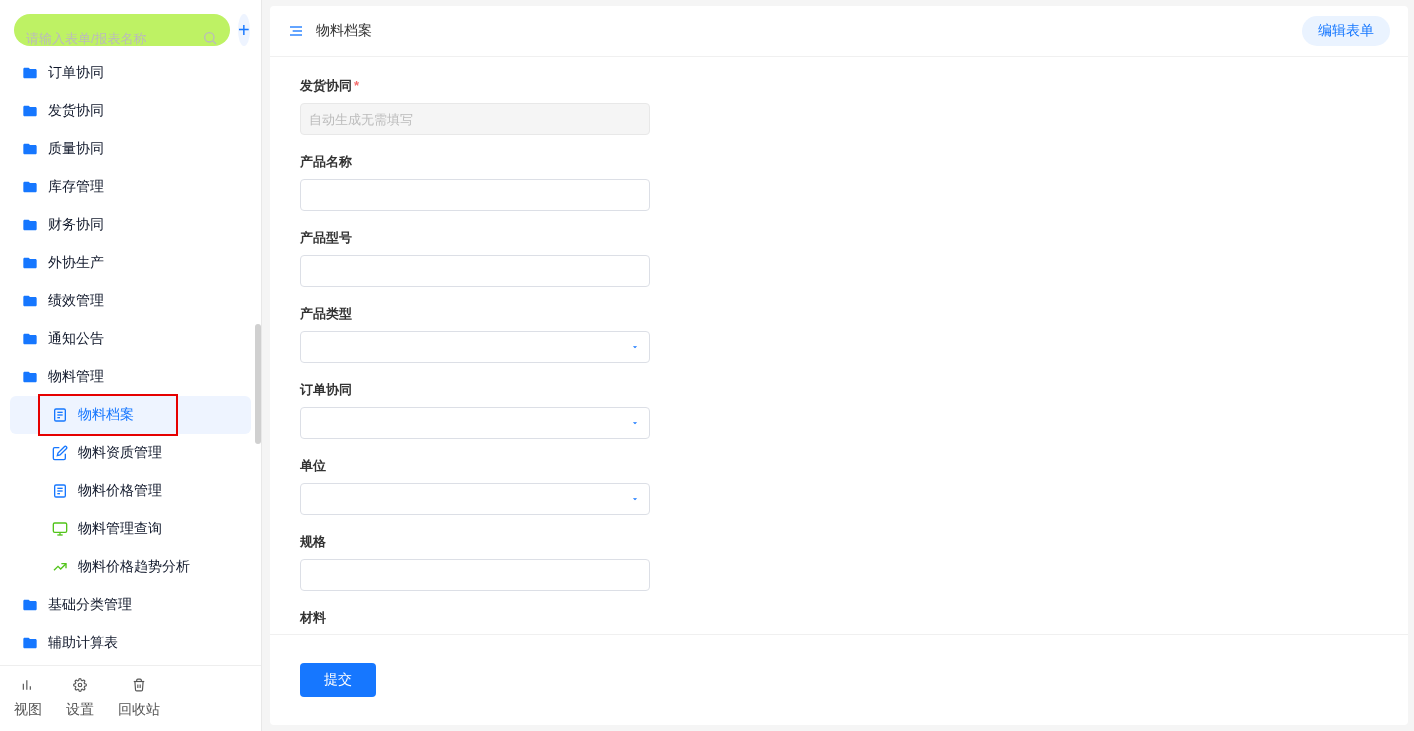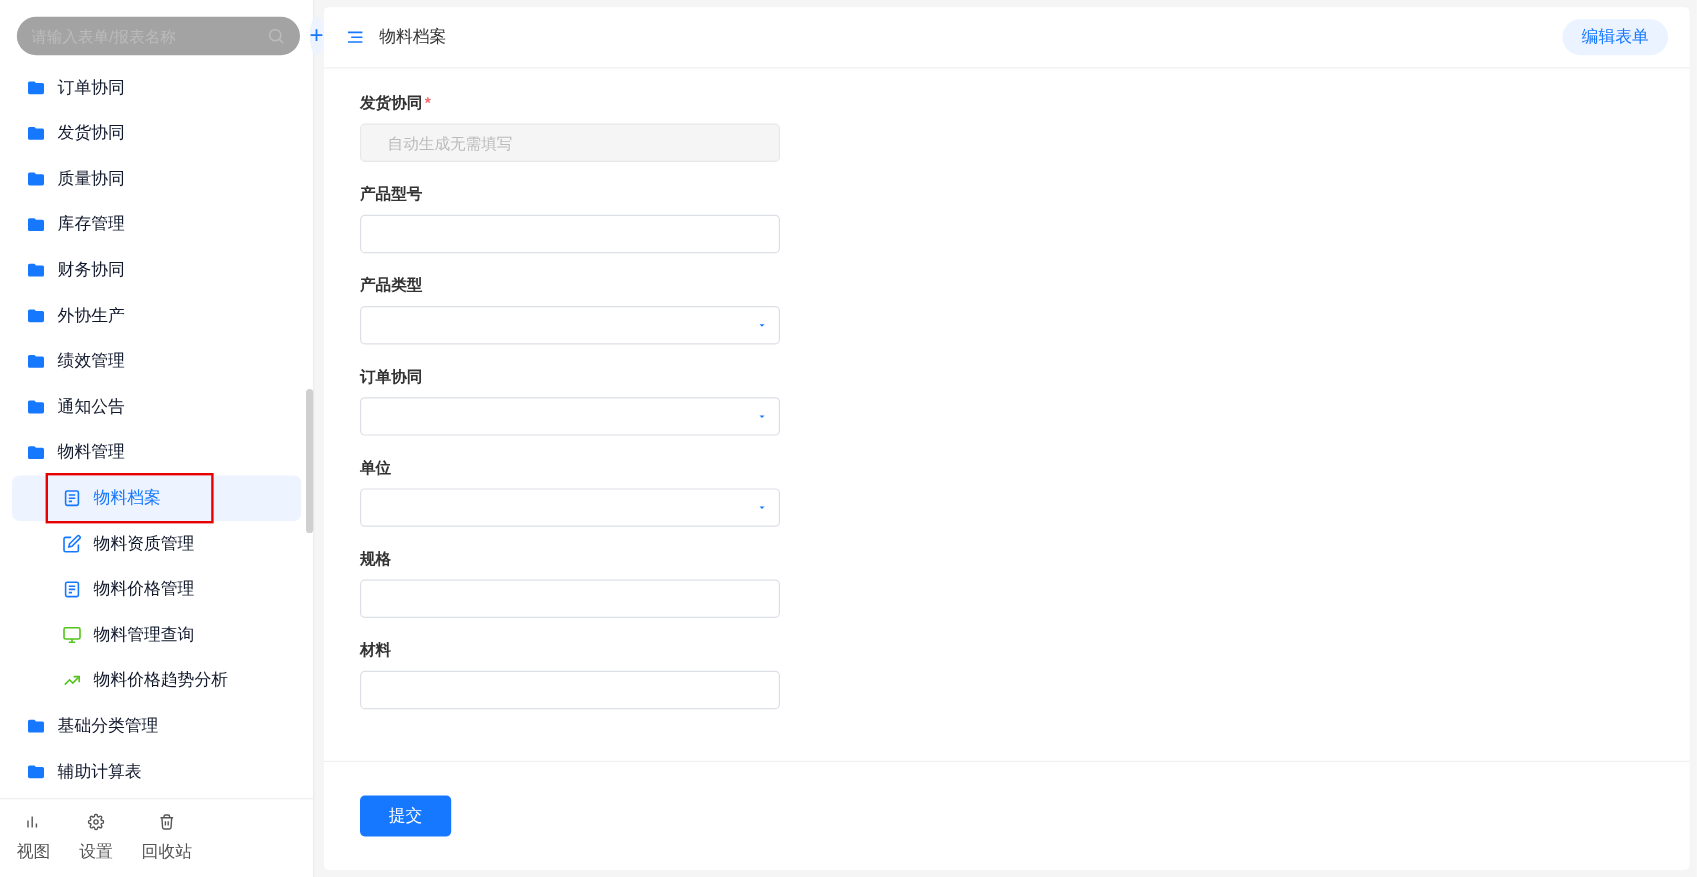--- a/index.html
+++ b/index.html
@@ -26,27 +26,26 @@
     }
     .sidebar-header {
       padding: 14px 14px 8px 14px;
       display: flex;
       align-items: center;
       gap: 8px;
     }
     .search-box {
       flex: 1;
       position: relative;
-      background: #a3a3a3;
+      background: #bef264;
       border-radius: 20px;
       height: 32px;
       display: flex;
-      align-items: center;
+      align-items: flex-end;
       padding: 0 12px;
-      gap: 20px;
     }
     .search-input {
       flex: 1;
       border: none;
       background: transparent;
       outline: none;
       font-size: 13px;
       color: #333;
     }
     .search-input::placeholder {
@@ -194,21 +193,21 @@
     }
     .required-mark {
       color: #f56c6c;
       margin-left: 2px;
     }
     .field-input {
       width: 350px;
       height: 32px;
       border: 1px solid #dcdfe6;
       border-radius: 4px;
-      padding: 0 22px;
+      padding: 0 8px;
       font-size: 13px;
       outline: none;
       color: #333;
     }
     .field-input.disabled {
       background: #f5f5f5;
       color: #aaa;
       cursor: not-allowed;
       border-color: #e8e8e8;
     }
@@ -460,20 +459,21 @@
             <line x1="3" y1="18" x2="21" y2="18"></line>
           </svg>
       </span>
       <span class="page-title">物料档案</span>
     </div>
     <button class="edit-form-btn">编辑表单</button>
   </div>
 
   <div class="form-body" id="form-body">
   <div class="form-field"><div class="field-label"><span>发货协同</span><span class="required-mark">*</span></div><input class="field-input disabled" disabled="" placeholder="自动生成无需填写" style=""></div>
+      <div class="form-field"><div class="field-label"><span>产品名称</span></div><input class="field-input" style=""></div>
       <div class="form-field"><div class="field-label"><span>产品型号</span></div><input class="field-input" style=""></div>
       <div class="form-field">
         <div class="field-label"><span>产品类型</span></div>
         <div class="select-wrapper"><input class="select-input" readonly="" style=""><span class="select-arrow">
             <svg width="10" height="10" viewBox="0 0 24 24" fill="currentColor">
               <path d="M7 10l5 5 5-5z"></path>
             </svg>
           </span></div>
       </div>
       <div class="form-field">

